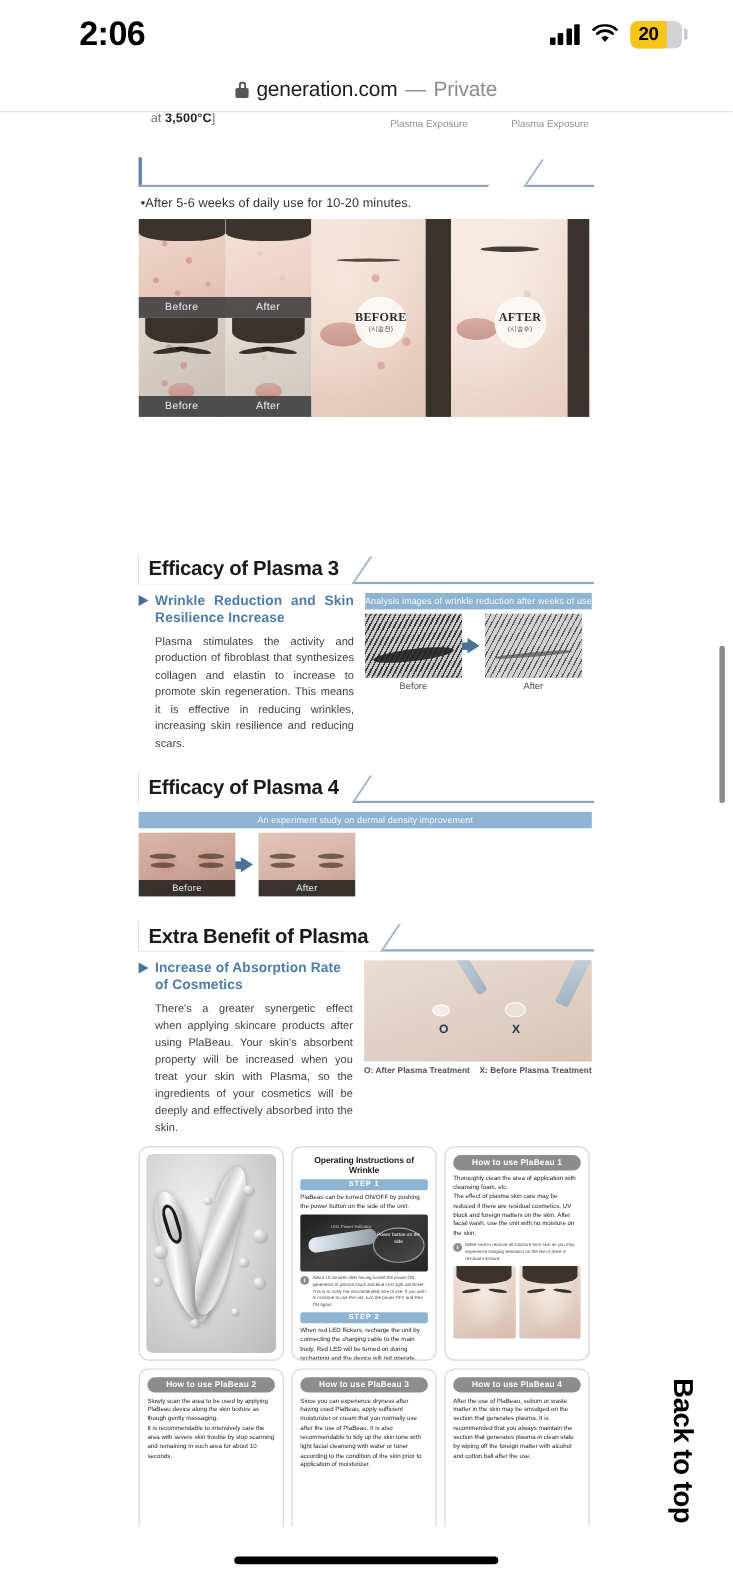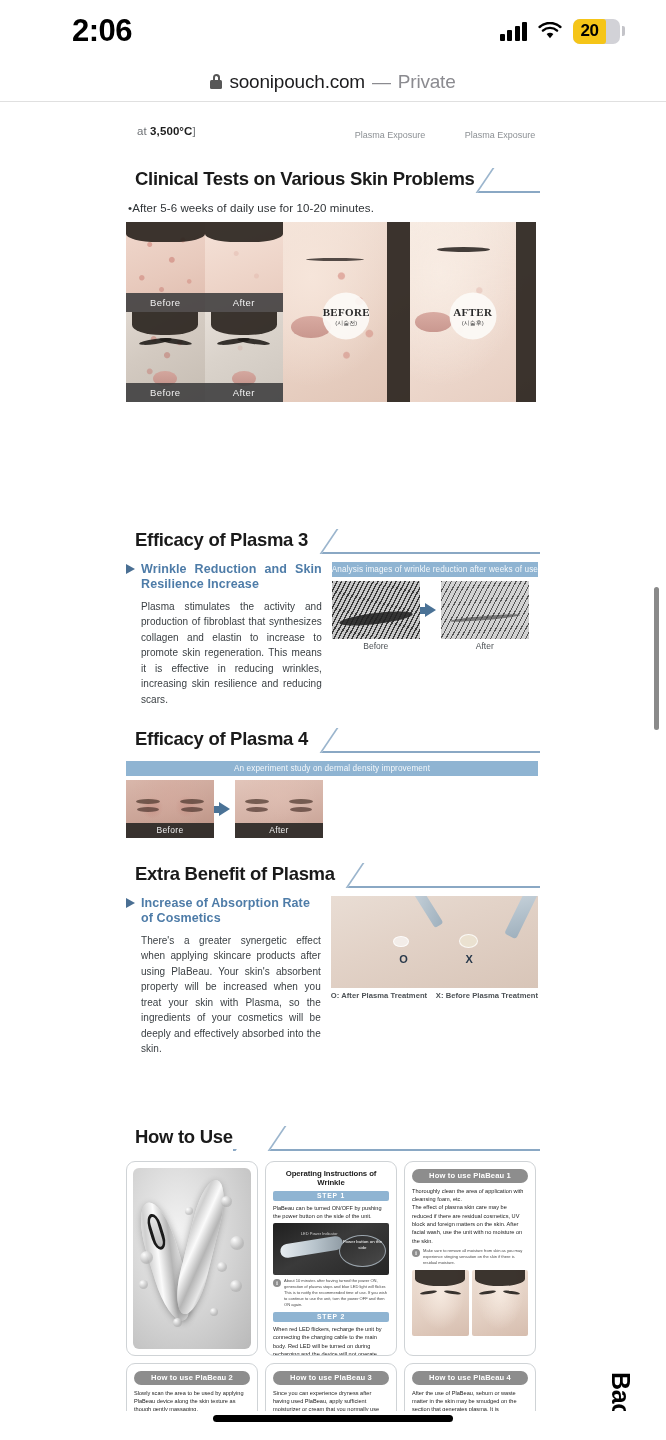--- a/index.html
+++ b/index.html
@@ -64,21 +64,21 @@
     position:absolute; top:0; left:2.6px; width:6.8px; height:7px;
     border:2px solid #575757; border-bottom:none;
     border-radius:4px 4px 0 0;
   }
   .url-host{ font-size:19px; color:#1c1c1e; letter-spacing:-0.2px; }
   .url-mode{ font-size:19px; color:#8b8b90; letter-spacing:-0.2px; }
 
   
   .webview{
     position:absolute; top:103px; left:0; width:640px; height:1285px;
-    background:#fff; overflow:hidden;margin-top:23px;
+    background:#fff; overflow:hidden;
   }
   .page{ position:relative; width:666px; }
 
   
   .cut-strip{
     position:relative; height:40px; margin-top:-13px;
     border-top:1px solid #e8e8e8;
   }
   .cut-text{
     position:absolute; left:137px; top:-3px; width:300px;
@@ -431,21 +431,21 @@
       <div class="nub"></div>
     </div>
   </div>
 </div>
 
 <div class="urlbar">
   <span class="lock">
     <span class="shackle"></span>
       <span class="body"></span>
   </span>
-  <span class="url-host">soonipouch.com</span>
+  <span class="url-host">generation.com</span>
   <span class="url-mode">—</span>
   <span class="url-mode">Private</span>
 </div>
 
 <div class="webview">
  <div class="page">
 
   <div class="cut-strip">
     <div class="cut-text">
 
@@ -458,21 +458,20 @@
       <div>Plasma Exposure</div>
     </div>
     <div class="exp-lbl a">
       <div>After</div>
       <div>Plasma Exposure</div>
     </div>
   </div>
 
   <div class="sec-head" style="margin-top:12px;">
     <div class="lbar"></div><div class="rule"></div>
-    <span class="title">Clinical Tests on Various Skin Problems</span>
     <div class="slant" style="left:326px;"></div>
   </div>
   <div class="sub-note">•After 5-6 weeks of daily use for 10-20 minutes.</div>
 
   <div class="clinical">
     <div class="cl-left">
       <div class="cl-pair">
         <div class="cl-cell">
               <div class="ph skin-a"></div>
               <div class="hair" style="left:0;top:0;right:0;height:22%;border-radius:0 0 40% 40%;"></div>
@@ -618,25 +617,20 @@
         <span class="ox" style="left:65%;top:62%;">X</span>
       </div>
       <div class="abs-cap">
         <b>O: After Plasma Treatment</b>
         &nbsp;&nbsp;
         <b>X: Before Plasma Treatment</b>
       </div>
     </div>
   </div>
 
-  <div class="sec-head" style="margin-top:66px;">
-    <div class="lbar"></div><div class="rule"></div>
-    <span class="title">How to Use</span>
-    <div class="slant" style="left:118px;"></div>
-  </div>
 
   <div class="htu-grid">
 
     <div class="card r1 prod">
       <div class="prod-img">
         <div class="wand" style="left:14%;top:18%;width:26%;height:68%;transform:rotate(-17deg);">
           <div class="slot">
                 <i></i>
               </div>
         </div>

